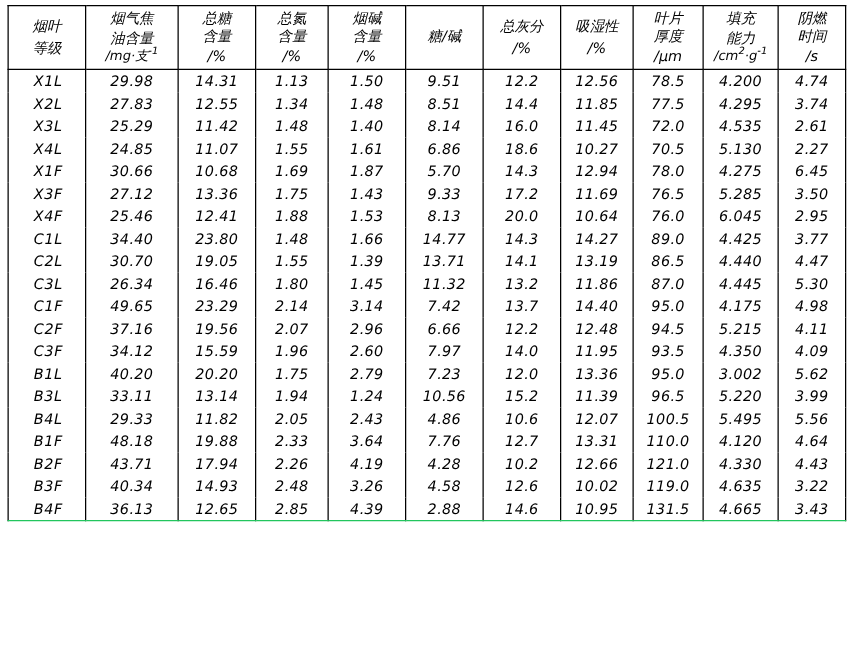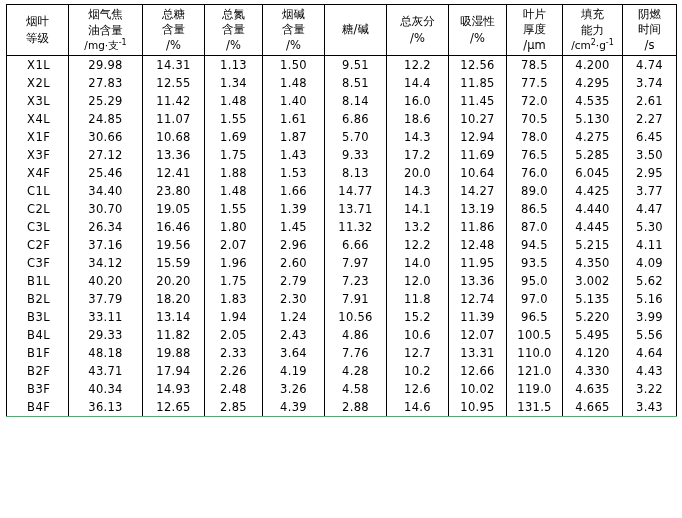--- a/index.html
+++ b/index.html
@@ -13,20 +13,21 @@
     font-family: "DejaVu Sans", sans-serif;
     color: #000000;
     overflow: hidden;
   }
   #sheet {
     width: 682px;
     height: 404px;
     position: relative;
     box-sizing: border-box;
     padding: 4px 6px 4px 6px;
+    font-style: italic;
   }
   table.data-table {
     width: 670px;
     border-collapse: collapse;
     table-layout: fixed;
     font-size: 11px;
   }
   table.data-table col.c0 { width: 62px; }
   table.data-table col.c1 { width: 74px; }
   table.data-table col.c2 { width: 62px; }
@@ -288,20 +289,33 @@
           <td class="num">1.80</td>
           <td class="num">1.45</td>
           <td class="num">11.32</td>
           <td class="num">13.2</td>
           <td class="num">11.86</td>
           <td class="num">87.0</td>
           <td class="num">4.445</td>
           <td class="num">5.30</td>
         </tr>
         <tr>
+          <td class="grade">C1F</td>
+          <td class="num">49.65</td>
+          <td class="num">23.29</td>
+          <td class="num">2.14</td>
+          <td class="num">3.14</td>
+          <td class="num">7.42</td>
+          <td class="num">13.7</td>
+          <td class="num">14.40</td>
+          <td class="num">95.0</td>
+          <td class="num">4.175</td>
+          <td class="num">4.98</td>
+        </tr>
+        <tr>
           <td class="grade">C2F</td>
           <td class="num">37.16</td>
           <td class="num">19.56</td>
           <td class="num">2.07</td>
           <td class="num">2.96</td>
           <td class="num">6.66</td>
           <td class="num">12.2</td>
           <td class="num">12.48</td>
           <td class="num">94.5</td>
           <td class="num">5.215</td>
@@ -327,33 +341,20 @@
           <td class="num">1.75</td>
           <td class="num">2.79</td>
           <td class="num">7.23</td>
           <td class="num">12.0</td>
           <td class="num">13.36</td>
           <td class="num">95.0</td>
           <td class="num">3.002</td>
           <td class="num">5.62</td>
         </tr>
         <tr>
-          <td class="grade">B2L</td>
-          <td class="num">37.79</td>
-          <td class="num">18.20</td>
-          <td class="num">1.83</td>
-          <td class="num">2.30</td>
-          <td class="num">7.91</td>
-          <td class="num">11.8</td>
-          <td class="num">12.74</td>
-          <td class="num">97.0</td>
-          <td class="num">5.135</td>
-          <td class="num">5.16</td>
-        </tr>
-        <tr>
           <td class="grade">B3L</td>
           <td class="num">33.11</td>
           <td class="num">13.14</td>
           <td class="num">1.94</td>
           <td class="num">1.24</td>
           <td class="num">10.56</td>
           <td class="num">15.2</td>
           <td class="num">11.39</td>
           <td class="num">96.5</td>
           <td class="num">5.220</td>

